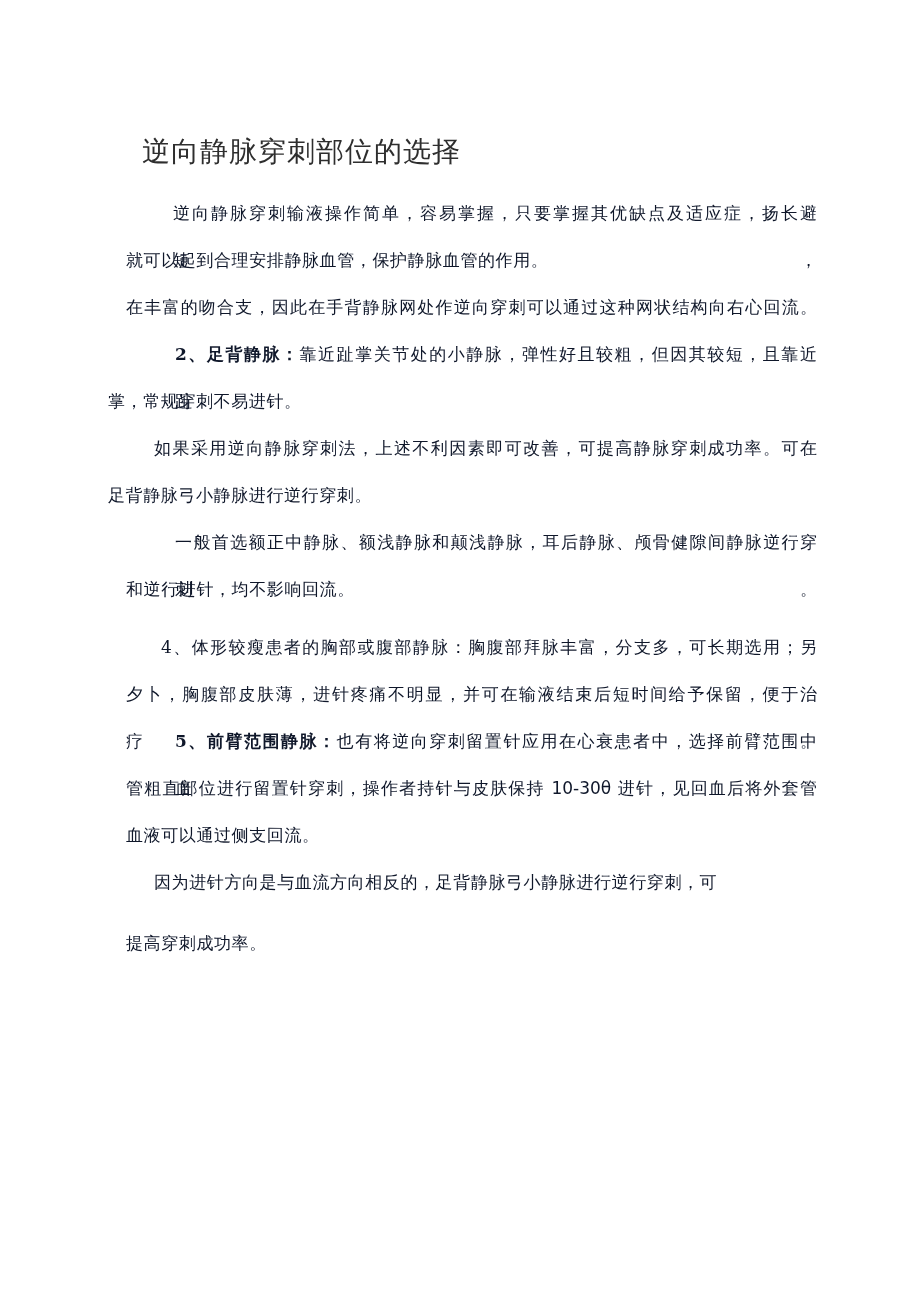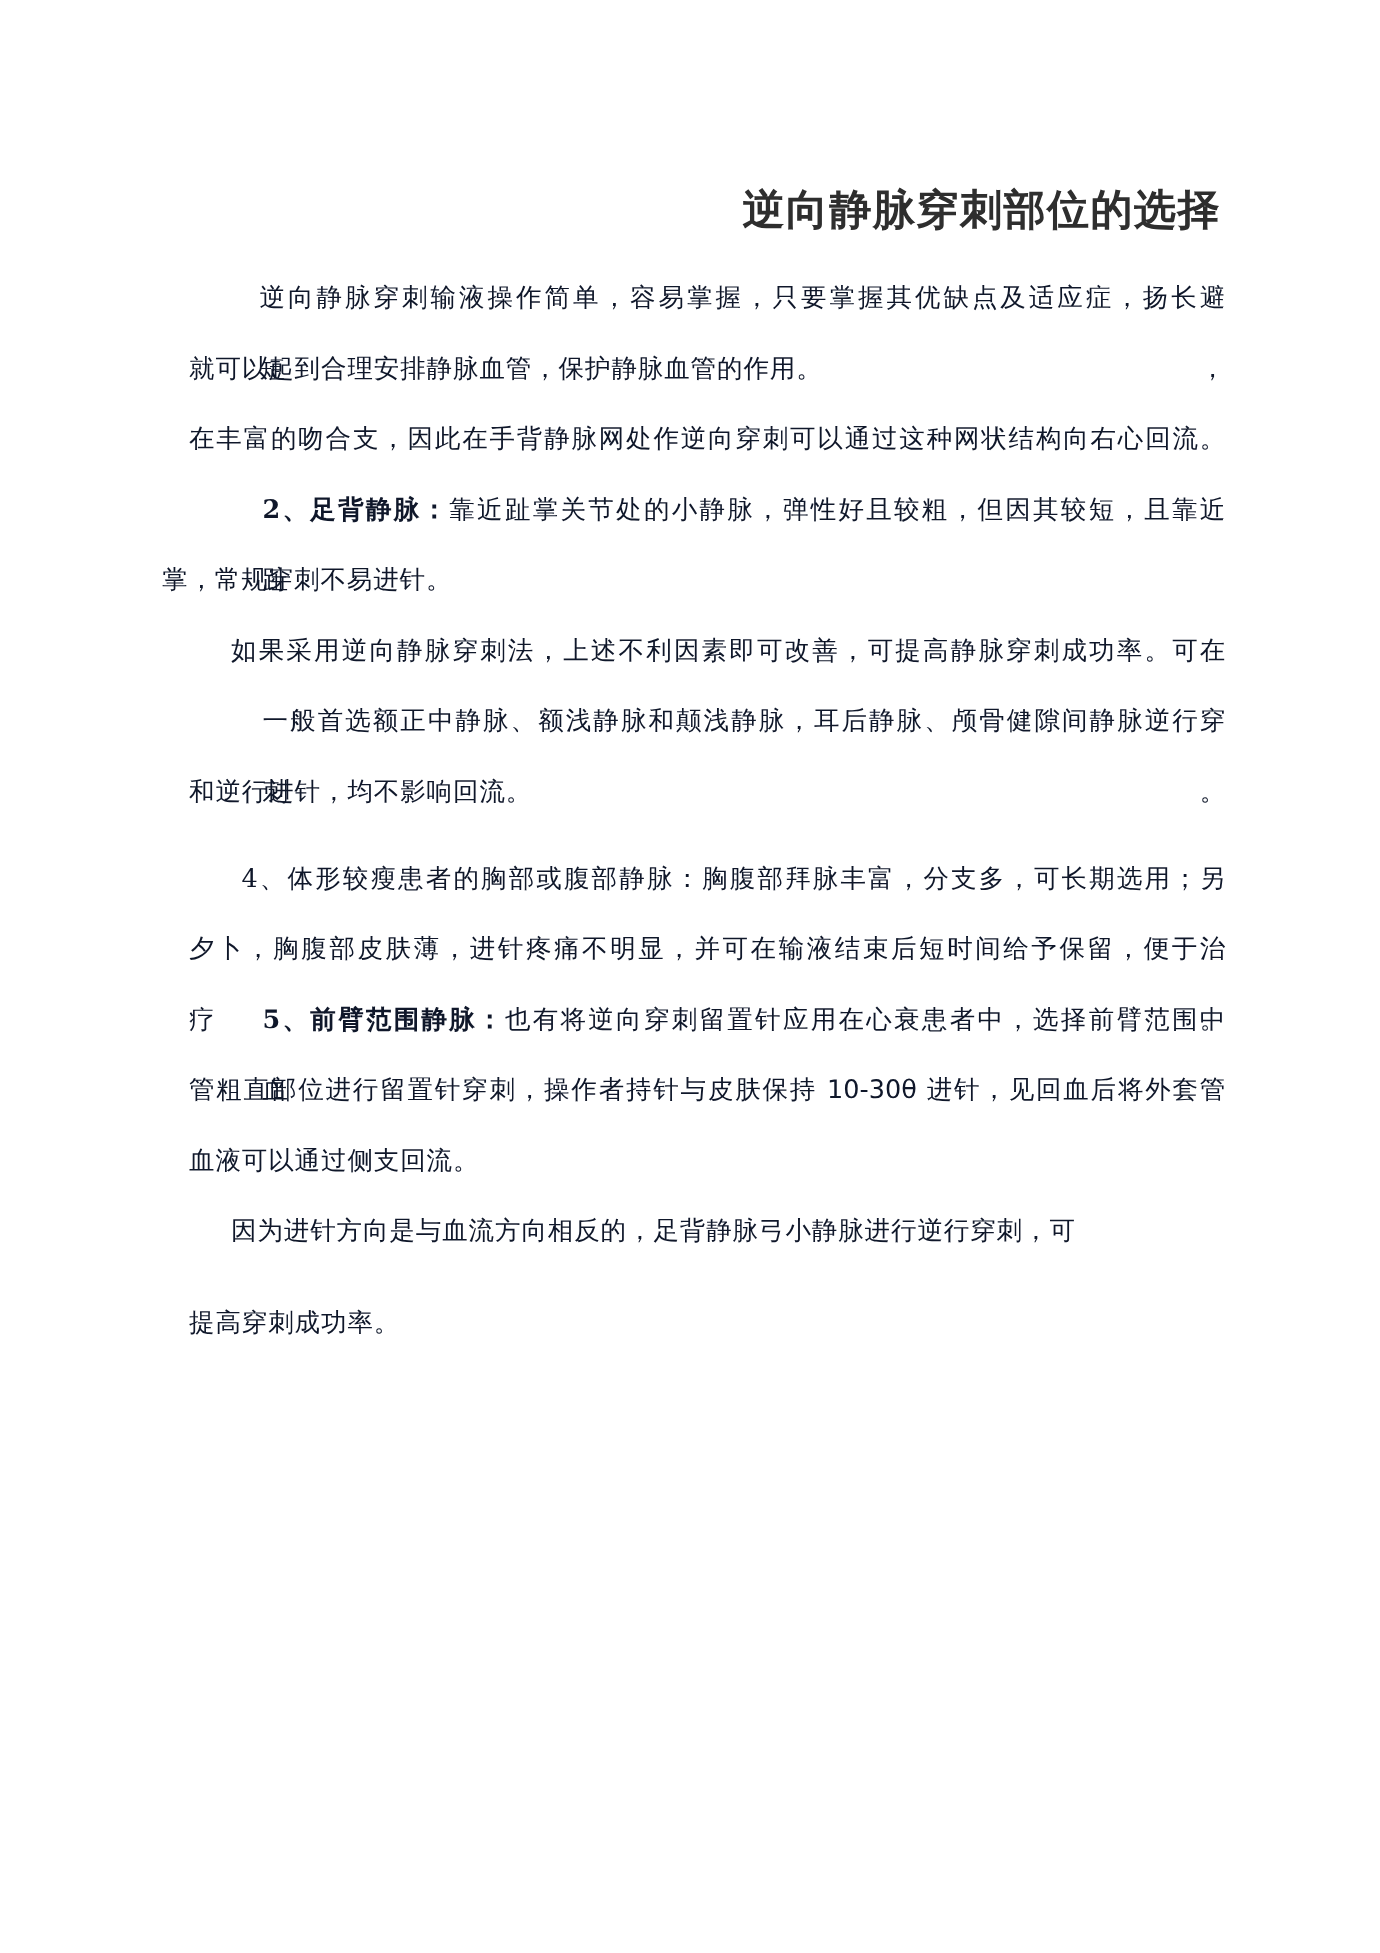--- a/index.html
+++ b/index.html
@@ -16,26 +16,26 @@
     font-family: "DejaVu Serif", "Liberation Serif", serif;
   }
   .doc {
     position: absolute;
     left: 126px;
     top: 0;
     width: 692px;
     padding-top: 114px;
   }
   .title {
-    margin: 4px;
+    margin: 16px;
     height: 44px;
     line-height: 44px;
     font-size: 28px;
-    font-weight: bold;
-    text-align: right;
+    font-weight: normal;
+    text-align: left;
     color: #2e2e2e;
     letter-spacing: 1px;
   }
   .body {
     margin-top: 14px;
   }
   .line {
     height: 47px;
     line-height: 47px;
     font-size: 17px;
@@ -64,20 +64,21 @@
 <div class="page">
   <div class="doc">
     <h1 class="title">逆向静脉穿刺部位的选择</h1>
     <div class="body">
         <div class="line fill" style="padding-left: 47px;"><span>逆向静脉穿刺输液操作简单，容易掌握，只要掌握其优缺点及适应症，扬长避短，</span></div>
         <div class="line"><span>就可以起到合理安排静脉血管，保护静脉血管的作用。</span></div>
         <div class="line fill"><span>在丰富的吻合支，因此在手背静脉网处作逆向穿刺可以通过这种网状结构向右心回流。</span></div>
         <div class="line fill" style="padding-left: 49px;"><span class="b">2、足背静脉：</span><span>靠近趾掌关节处的小静脉，弹性好且较粗，但因其较短，且靠近趾</span></div>
         <div class="line" style="margin-left: -18px;"><span>掌，常规穿刺不易进针。</span></div>
         <div class="line fill" style="padding-left: 28px;"><span>如果采用逆向静脉穿刺法，上述不利因素即可改善，可提高静脉穿刺成功率。可在</span></div>
+        <div class="line" style="margin-left: -18px;"><span>足背静脉弓小静脉进行逆行穿刺。</span></div>
         <div class="line fill" style="padding-left: 49px;"><span>一般首选额正中静脉、额浅静脉和颠浅静脉，耳后静脉、颅骨健隙间静脉逆行穿刺。</span></div>
         <div class="line"><span>和逆行进针，均不影响回流。</span></div>
         <div class="line fill" style="padding-left: 35px; margin-top: 11px;"><span>4、体形较瘦患者的胸部或腹部静脉：胸腹部拜脉丰富，分支多，可长期选用；另</span></div>
         <div class="line fill"><span>夕卜，胸腹部皮肤薄，进针疼痛不明显，并可在输液结束后短时间给予保留，便于治疗。</span></div>
         <div class="line fill" style="padding-left: 49px;"><span class="b">5、前臂范围静脉：</span><span>也有将逆向穿刺留置针应用在心衰患者中，选择前臂范围中血</span></div>
         <div class="line fill"><span>管粗直部位进行留置针穿刺，操作者持针与皮肤保持 </span><span class="num">10-30θ</span><span> 进针，见回血后将外套管</span></div>
         <div class="line"><span>血液可以通过侧支回流。</span></div>
         <div class="line" style="padding-left: 28px;"><span>因为进针方向是与血流方向相反的，足背静脉弓小静脉进行逆行穿刺，可</span></div>
         <div class="line" style="margin-top: 14px;"><span>提高穿刺成功率。</span></div>
       </div>

